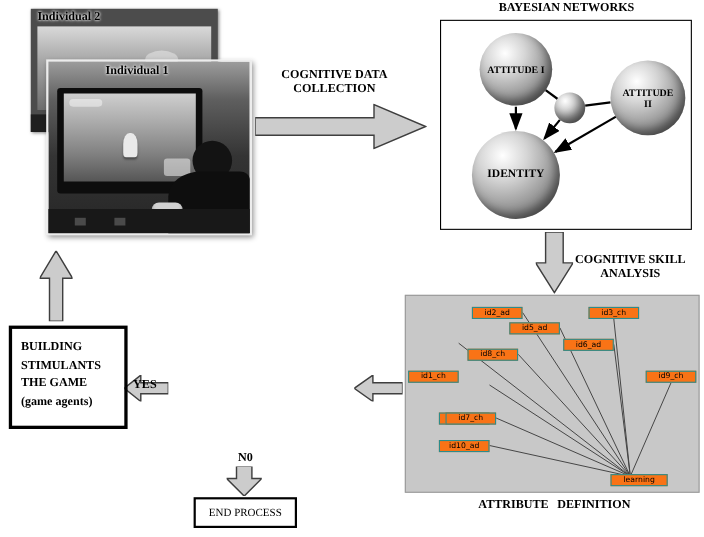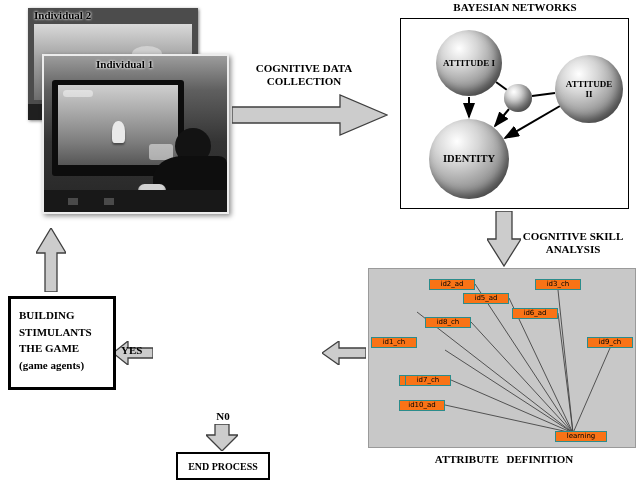--- a/index.html
+++ b/index.html
@@ -52,21 +52,21 @@
   .an3{left:2px;top:38px;margin-top:30px;}   .an4{left:56px;top:48px;}  .an5{left:143px;top:39px;}
   .an6{left:218px;top:68px;width:46px;} .an7{left:30px;top:76px;margin-top:30px;} .an8{left:36px;top:106px;}
   .an9{left:30px;top:131px;} .an10{left:186px;top:162px;width:52px;text-align:center;}
   .attr-caption{position:absolute;left:398px;top:453px;width:212px;word-spacing:5px;}
 
   
   .diamond-wrap{position:absolute;left:146px;top:293px;width:154px;height:120px;}
   .diamond-wrap svg{display:block;width:100%;height:100%;}
   .diamond-text{position:absolute;left:0;top:37px;width:154px;font-weight:bold;font-size:10px;text-align:center;line-height:1.3;}
   .building-box{position:absolute;left:8px;top:296px;width:108px;height:94px;border:3px solid #000;box-sizing:border-box;padding:8px 0 0 8px;font-weight:bold;font-size:11px;line-height:1.5;}
-  .end-box{position:absolute;left:176px;top:452px;width:94px;height:28px;border:2px solid #000;box-sizing:border-box;display:flex;align-items:center;justify-content:center;font-weight:bold;font-size:10px;}
+  .end-box{position:absolute;left:176px;top:452px;width:94px;height:28px;border:2px solid #000;box-sizing:border-box;display:flex;align-items:center;justify-content:center;font-weight:normal;font-size:10px;}
   .yes-label{position:absolute;left:121px;top:344px;font-weight:bold;font-size:11px;z-index:3;}
   .no-label{position:absolute;left:206px;top:410px;width:34px;text-align:center;font-weight:bold;font-size:11px;}
   .dc-label{position:absolute;left:238px;top:62px;width:132px;}
   .sa-label{position:absolute;left:514px;top:230px;width:118px;}
 </style>
 </head>
 <body>
 
 <div class="stage">
 

